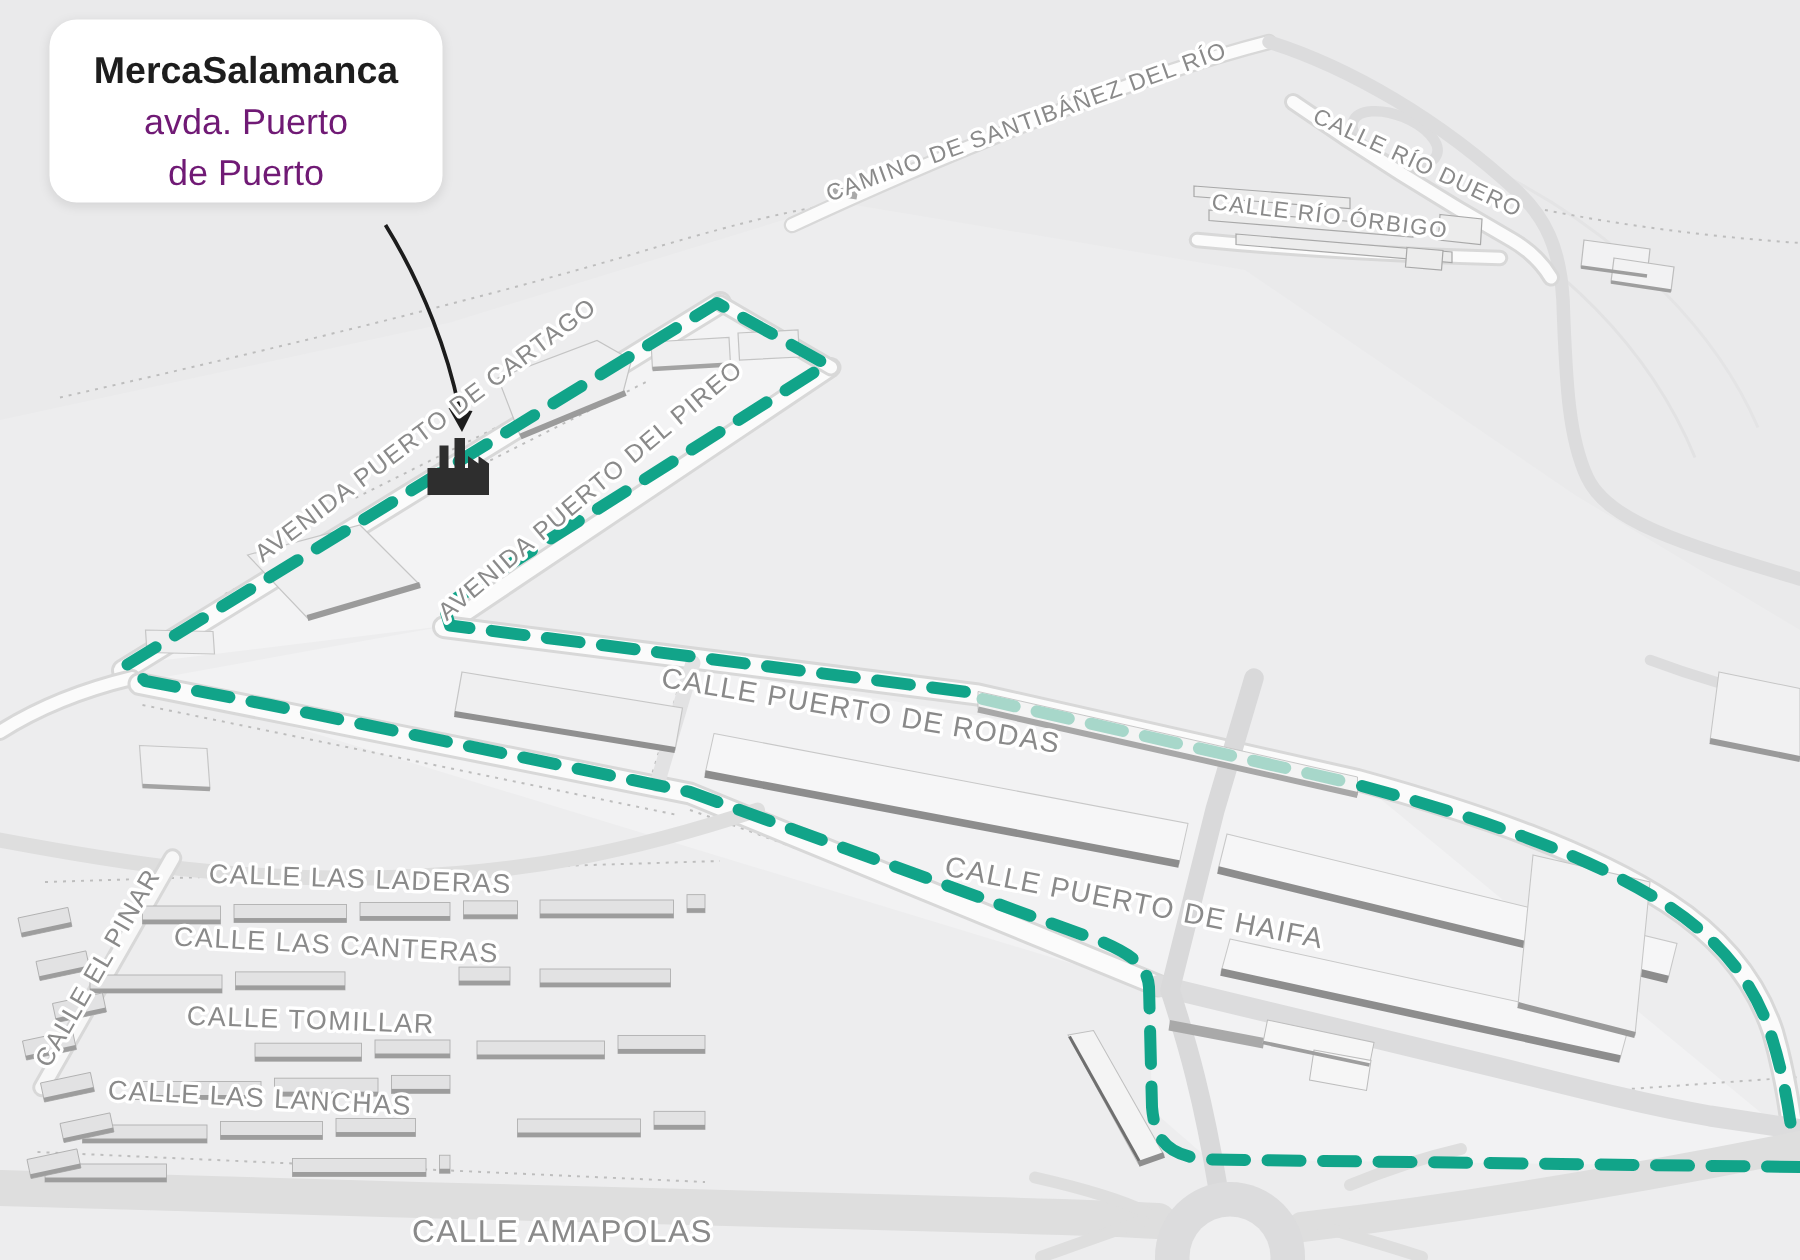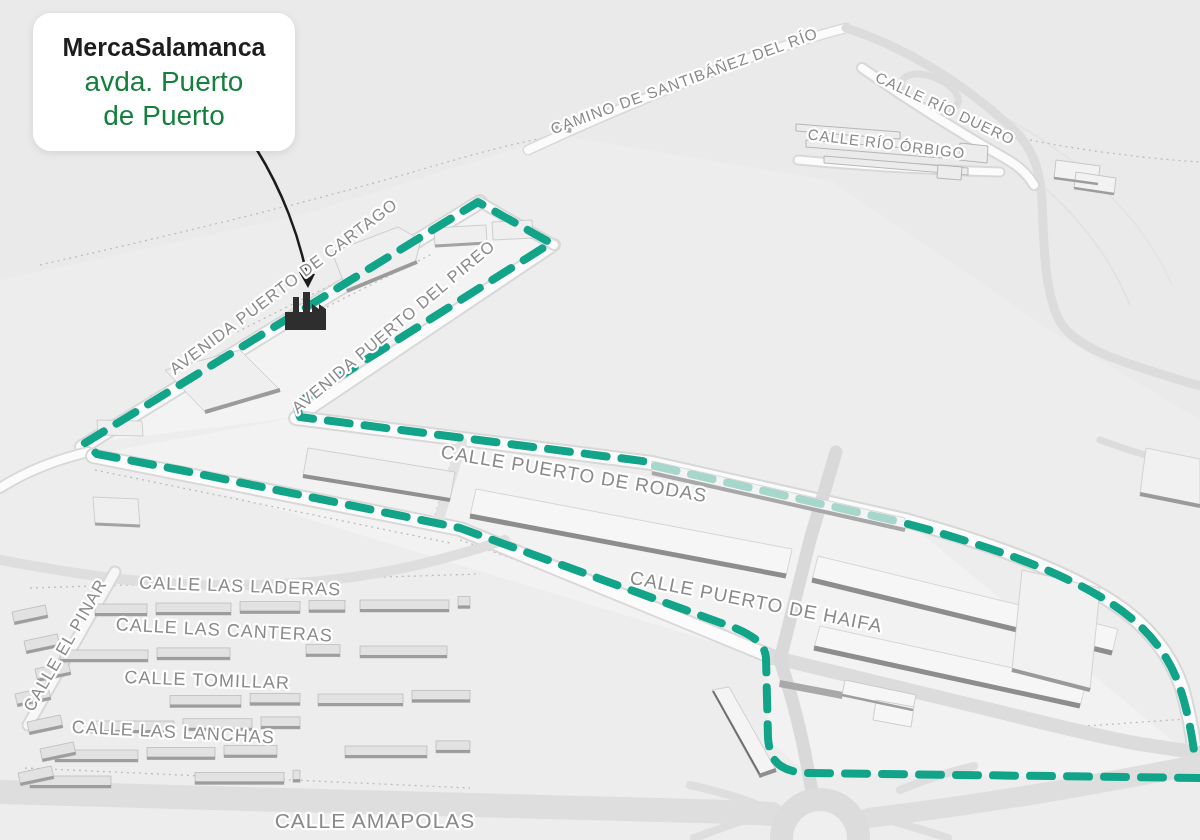--- a/index.html
+++ b/index.html
@@ -2,23 +2,23 @@
 <html><head>
 <meta charset="utf-8">
 <style>
   html,body{margin:0;padding:0;background:#ededee;}
   .map{position:relative;width:1200px;height:840px;overflow:hidden;background:#ededee;
        font-family:"Liberation Sans",sans-serif;}
   .map svg{position:absolute;left:0;top:0;}
   .lbl{font-family:"Liberation Sans",sans-serif;fill:#8a8a8a;stroke:#ffffff;stroke-width:4.5px;
        paint-order:stroke;stroke-linejoin:round;letter-spacing:1px;text-anchor:middle;}
   .callout{position:absolute;left:33px;top:13px;width:218px;background:#ffffff;border-radius:18px;
-           padding:16px 22px 18px 22px;text-align:center;box-shadow:0 2px 8px rgba(0,0,0,.10);}
+           padding:16px 22px 2px 22px;text-align:center;box-shadow:0 2px 8px rgba(0,0,0,.10);}
   .callout .t{font-size:25px;font-weight:bold;color:#1d1d1d;line-height:36px;}
-  .callout .a{font-size:28px;color:#15803d;line-height:34px;}
+  .callout .a{font-size:24px;color:#701a75;line-height:34px;}
 </style>
 </head>
 <body>
 
 <div class="map">
 <svg width="1200" height="840" viewBox="0 0 1200 840">
 
   <g>
     <rect x="0" y="0" width="1200" height="840" fill="#ededee"></rect>
     <polygon points="0,0 1200,0 1200,420 1050,330 830,180 560,135 300,215 0,280" fill="#eaeaeb"></polygon>

